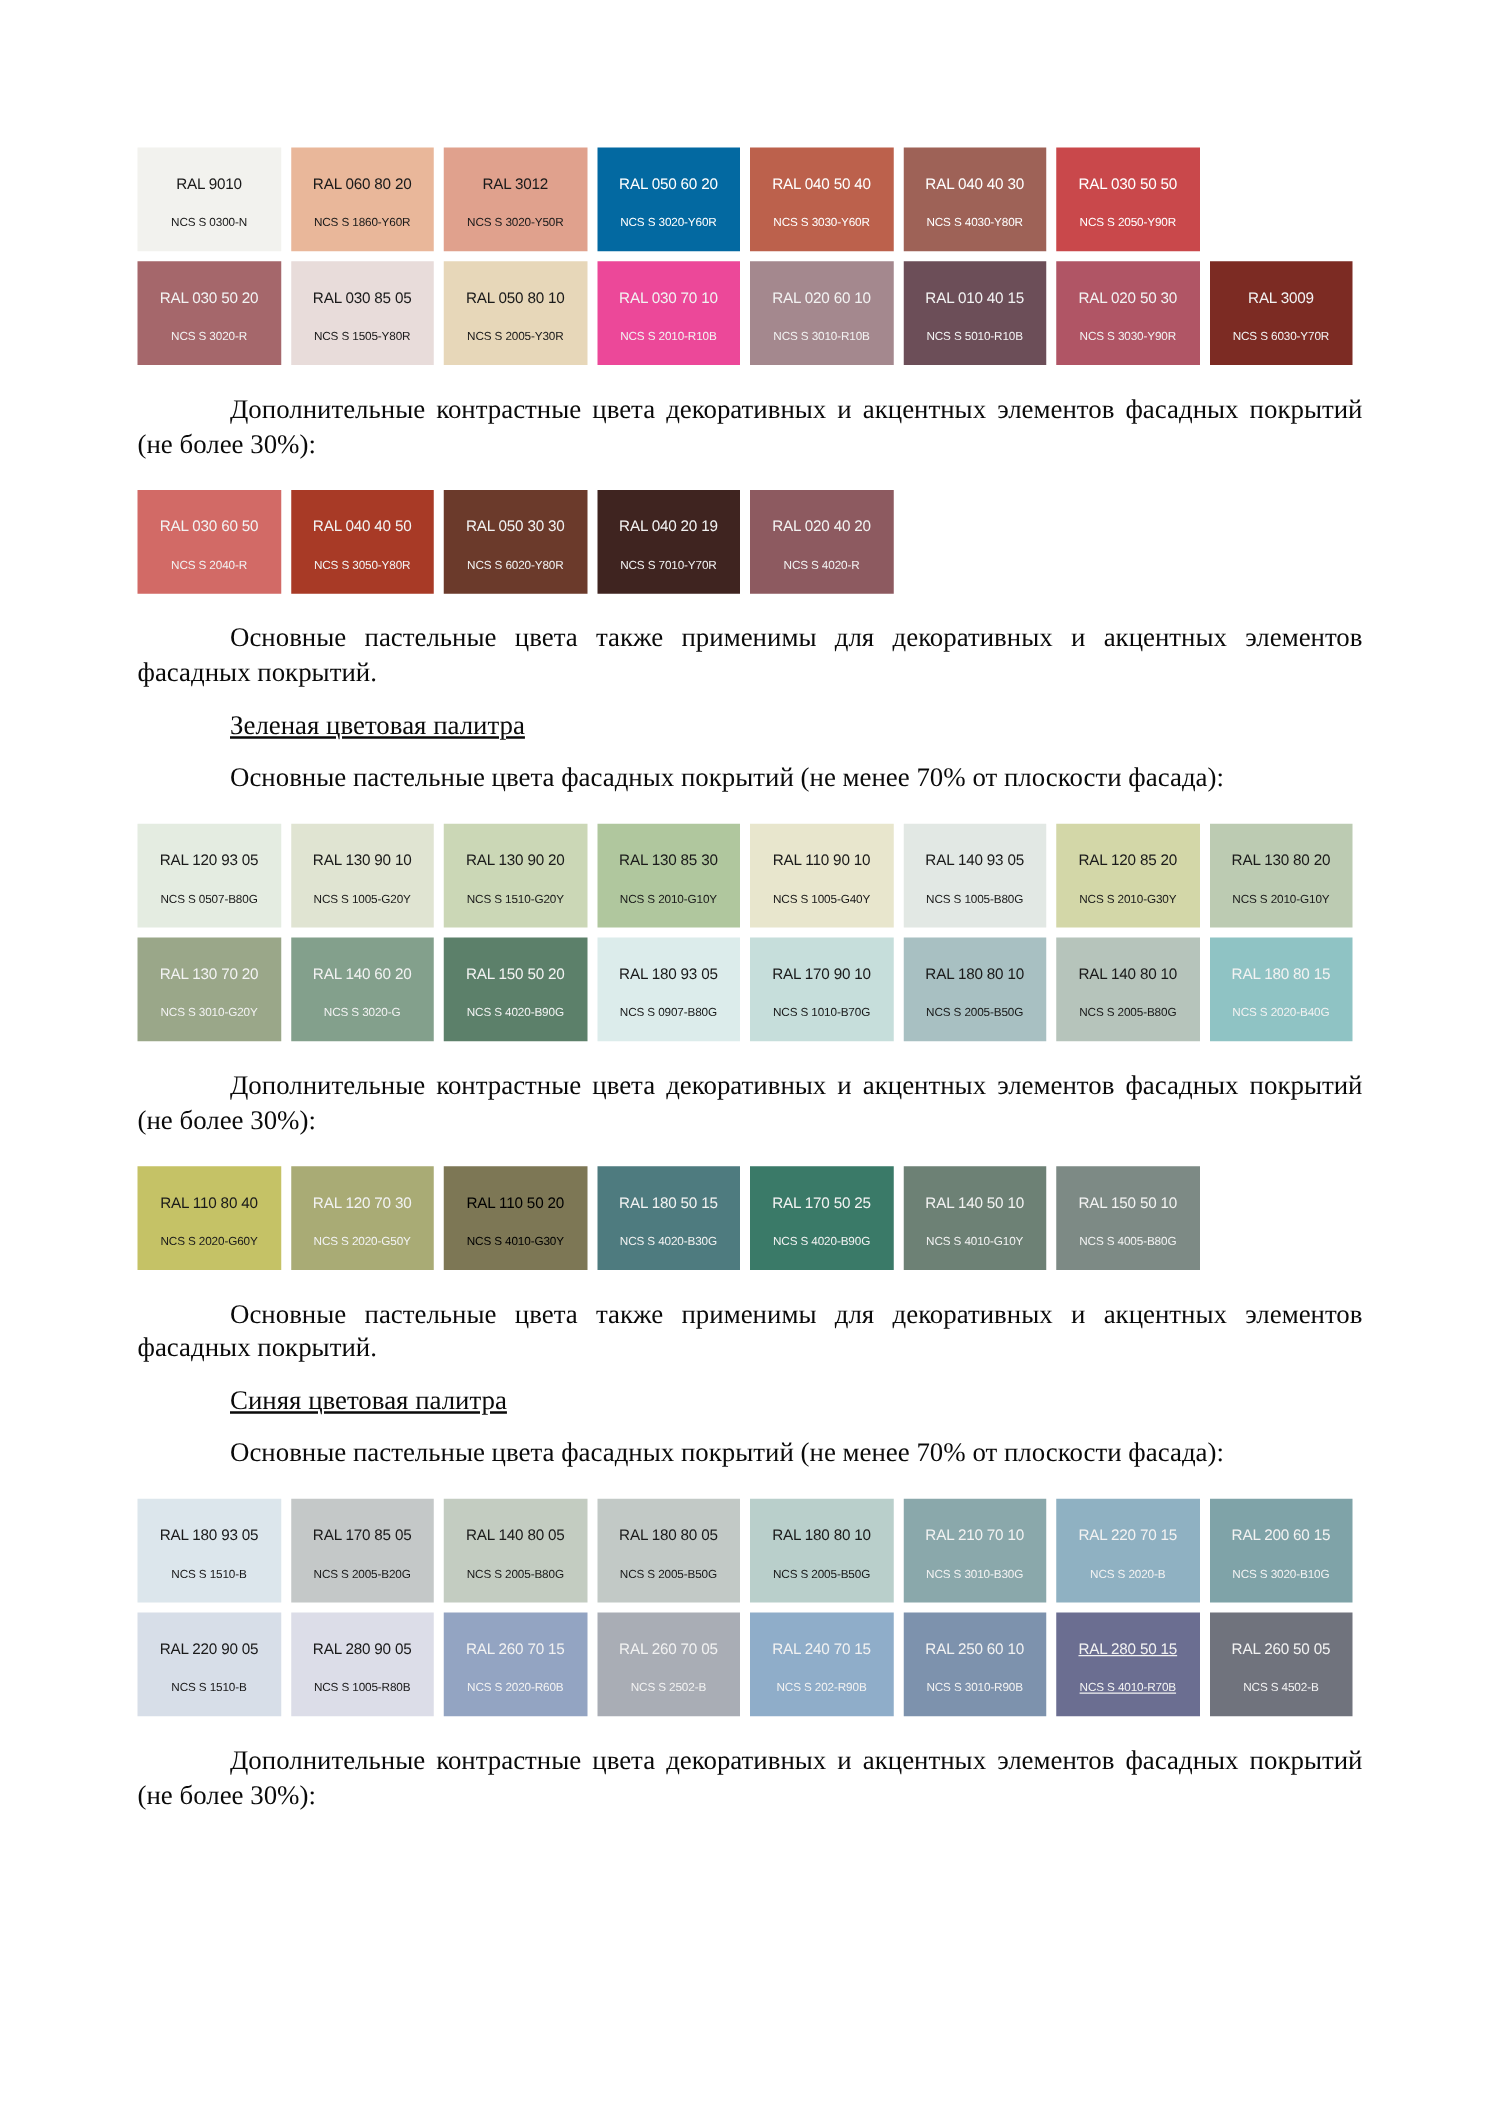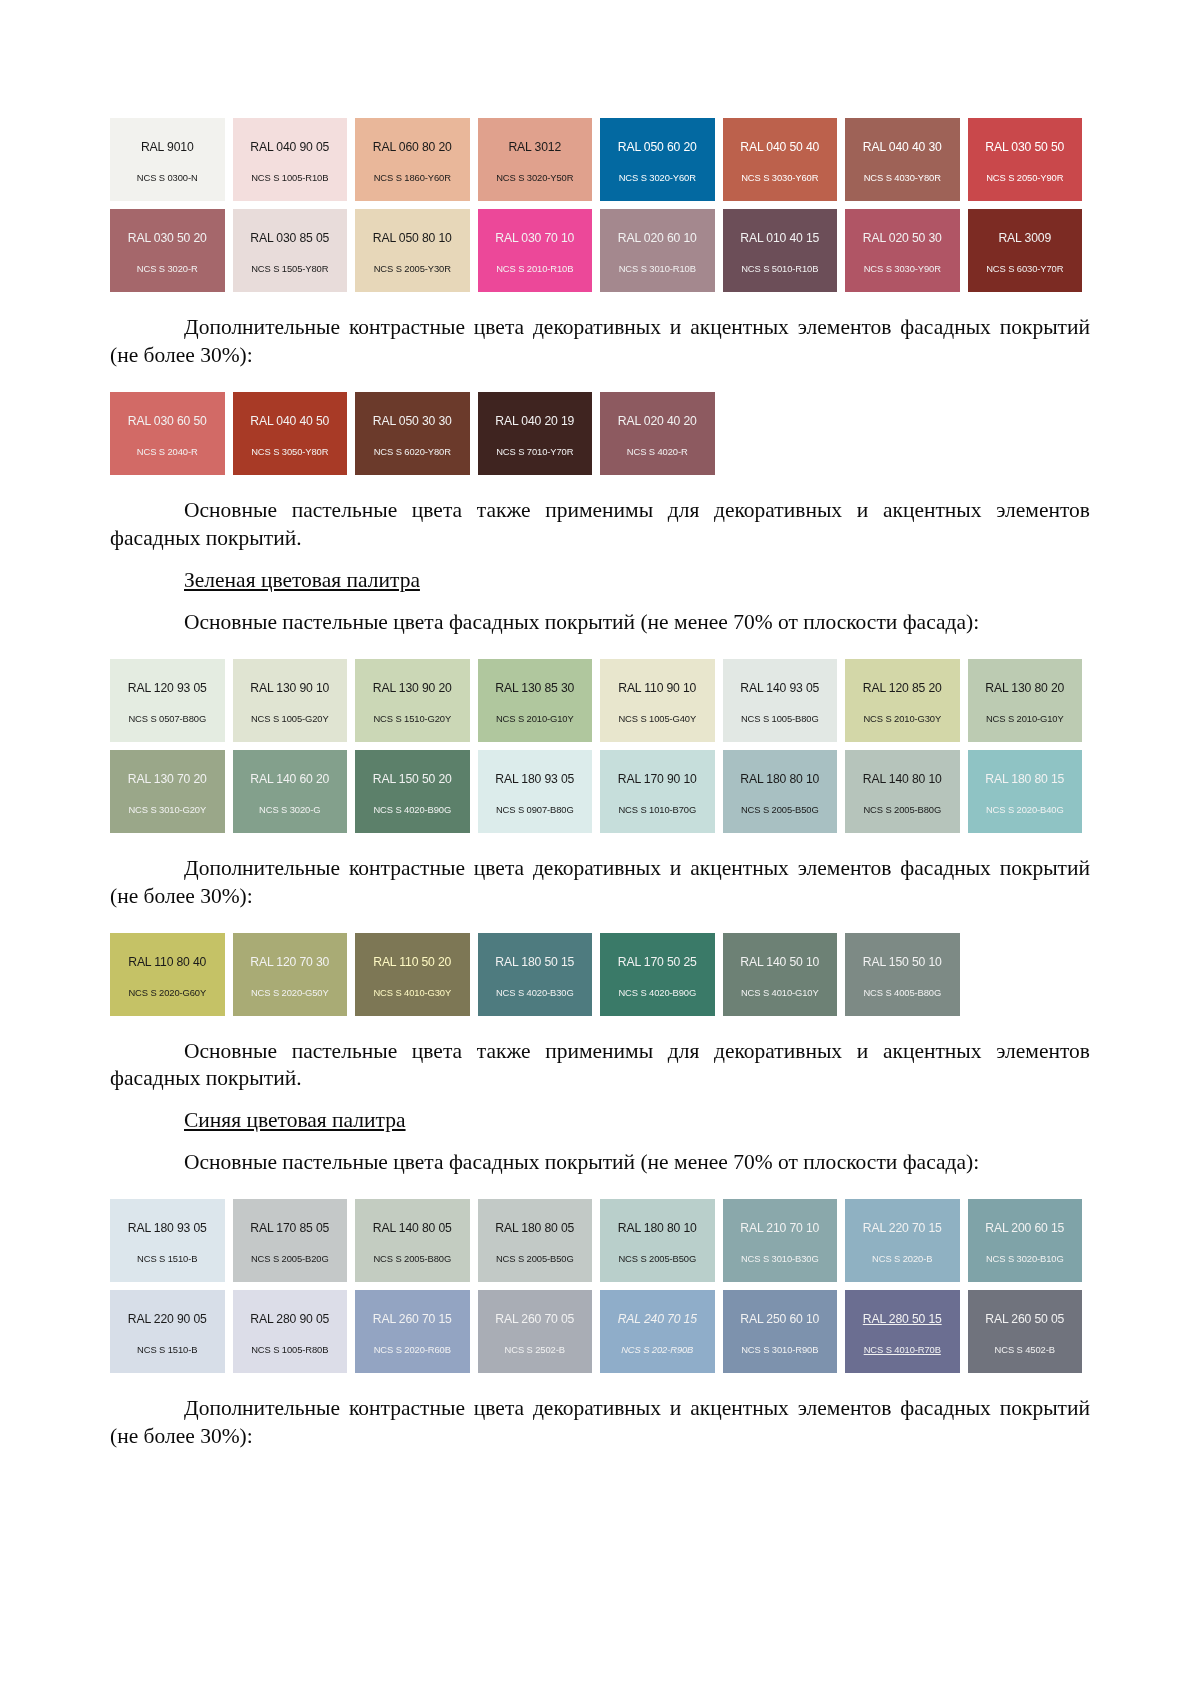--- a/index.html
+++ b/index.html
@@ -105,26 +105,20 @@
 
     <div class="swatch-block">
       <div class="swatch-row">
           <div class="sw-cell">
             <div class="sw-box" style="background-color: rgb(242, 242, 238); color: rgb(26, 26, 26);">
               <div class="sw-ral">RAL 9010</div>
               <div class="sw-ncs">NCS S 0300-N</div>
             </div>
           </div>
           <div class="sw-cell">
-            <div class="sw-box" style="background-color: rgb(243, 222, 221); color: rgb(26, 26, 26);">
-              <div class="sw-ral">RAL 040 90 05</div>
-              <div class="sw-ncs">NCS S 1005-R10B</div>
-            </div>
-          </div>
-          <div class="sw-cell">
             <div class="sw-box" style="background-color: rgb(233, 183, 154); color: rgb(26, 26, 26);">
               <div class="sw-ral">RAL 060 80 20</div>
               <div class="sw-ncs">NCS S 1860-Y60R</div>
             </div>
           </div>
           <div class="sw-cell">
             <div class="sw-box" style="background-color: rgb(224, 161, 141); color: rgb(26, 26, 26);">
               <div class="sw-ral">RAL 3012</div>
               <div class="sw-ncs">NCS S 3020-Y50R</div>
             </div>
@@ -378,21 +372,21 @@
               <div class="sw-ncs">NCS S 2020-G60Y</div>
             </div>
           </div>
           <div class="sw-cell">
             <div class="sw-box" style="background-color: rgb(169, 171, 117); color: rgb(242, 242, 242);">
               <div class="sw-ral">RAL 120 70 30</div>
               <div class="sw-ncs">NCS S 2020-G50Y</div>
             </div>
           </div>
           <div class="sw-cell">
-            <div class="sw-box" style="background-color: rgb(125, 119, 85); color: #fef9c3; text-align: center;">
+            <div class="sw-box" style="background-color: rgb(125, 119, 85); color: #000000; text-align: center;">
               <div class="sw-ral">RAL 110 50 20</div>
               <div class="sw-ncs">NCS S 4010-G30Y</div>
             </div>
           </div>
           <div class="sw-cell">
             <div class="sw-box" style="background-color: rgb(78, 123, 127); color: rgb(242, 242, 242);">
               <div class="sw-ral">RAL 180 50 15</div>
               <div class="sw-ncs">NCS S 4020-B30G</div>
             </div>
           </div>
@@ -501,21 +495,21 @@
               <div class="sw-ncs">NCS S 2020-R60B</div>
             </div>
           </div>
           <div class="sw-cell">
             <div class="sw-box" style="background-color: rgb(169, 173, 181); color: rgb(242, 242, 242);">
               <div class="sw-ral">RAL 260 70 05</div>
               <div class="sw-ncs">NCS S 2502-B</div>
             </div>
           </div>
           <div class="sw-cell">
-            <div class="sw-box" style="background-color: rgb(143, 173, 201); color: rgb(242, 242, 242); font-style: italic;">
+            <div class="sw-box" style="background-color: rgb(143, 173, 201); color: rgb(242, 242, 242);">
               <div class="sw-ral">RAL 240 70 15</div>
               <div class="sw-ncs">NCS S 202-R90B</div>
             </div>
           </div>
           <div class="sw-cell">
             <div class="sw-box" style="background-color: rgb(125, 146, 173); color: rgb(242, 242, 242);">
               <div class="sw-ral">RAL 250 60 10</div>
               <div class="sw-ncs">NCS S 3010-R90B</div>
             </div>
           </div>

